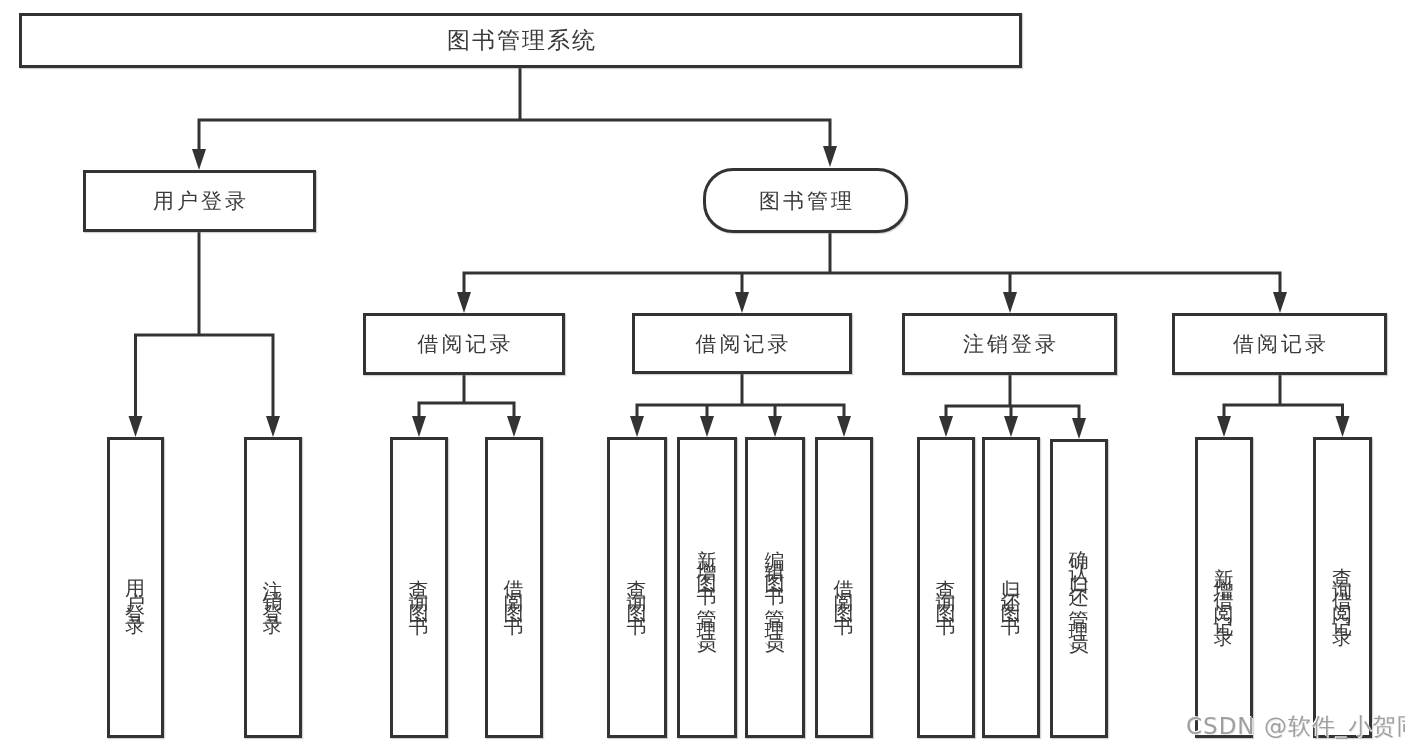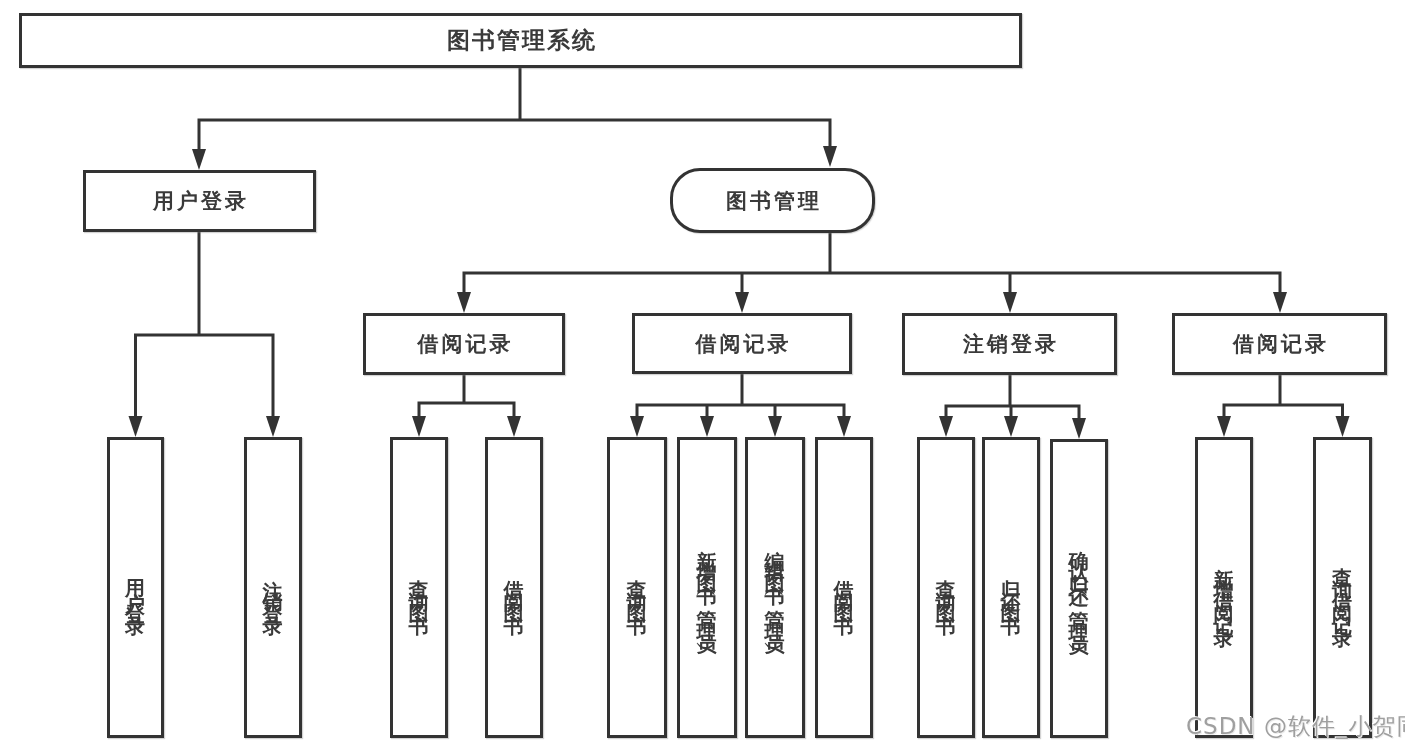--- a/index.html
+++ b/index.html
@@ -5,21 +5,20 @@
   html,body{margin:0;padding:0;background:#ffffff;}
   .canvas{
     position:relative;width:1405px;height:747px;background:#ffffff;overflow:hidden;
     font-family:"DejaVu Sans","Liberation Sans",sans-serif;color:#3a3a3a;
   }
   svg.connectors{position:absolute;left:0;top:0;z-index:0;}
   .node{
     position:absolute;background:#ffffff;border:3px solid #333333;box-sizing:border-box;
     display:flex;align-items:center;justify-content:center;z-index:1;
     box-shadow:1px 1px 1px rgba(130,130,130,0.35);
-    font-weight:bold;
   }
   .hbox span{font-size:21px;letter-spacing:3px;text-indent:3px;white-space:nowrap;}
   .root span{font-size:23px;letter-spacing:2px;}
   .vbox span{
     writing-mode:vertical-rl;text-orientation:mixed;
     font-size:20px;letter-spacing:12px;line-height:1;white-space:nowrap;
   }
   .watermark{
     position:absolute;left:1186px;top:711px;z-index:2;
     font-size:23px;letter-spacing:1px;color:#9f9f9f;white-space:nowrap;
@@ -97,21 +96,21 @@
     </g>
   </svg>
 
   <div class="node hbox root" style="left:19px;top:13px;width:1003px;height:55px;">
     <span>图书管理系统</span>
   </div>
 
   <div class="node hbox" style="left:83px;top:170px;width:233px;height:62px;">
     <span>用户登录</span>
   </div>
-  <div class="node hbox" style="left:670px;top:168px;width:205px;height:65px;border-radius:30px;">
+  <div class="node hbox" style="left:703px;top:168px;width:205px;height:65px;border-radius:30px;">
     <span>图书管理</span>
   </div>
 
   <div class="node hbox" style="left:363px;top:313px;width:202px;height:62px;">
     <span>借阅记录</span>
   </div>
   <div class="node hbox" style="left:632px;top:313px;width:220px;height:61px;">
     <span>借阅记录</span>
   </div>
   <div class="node hbox" style="left:902px;top:313px;width:215px;height:62px;">

